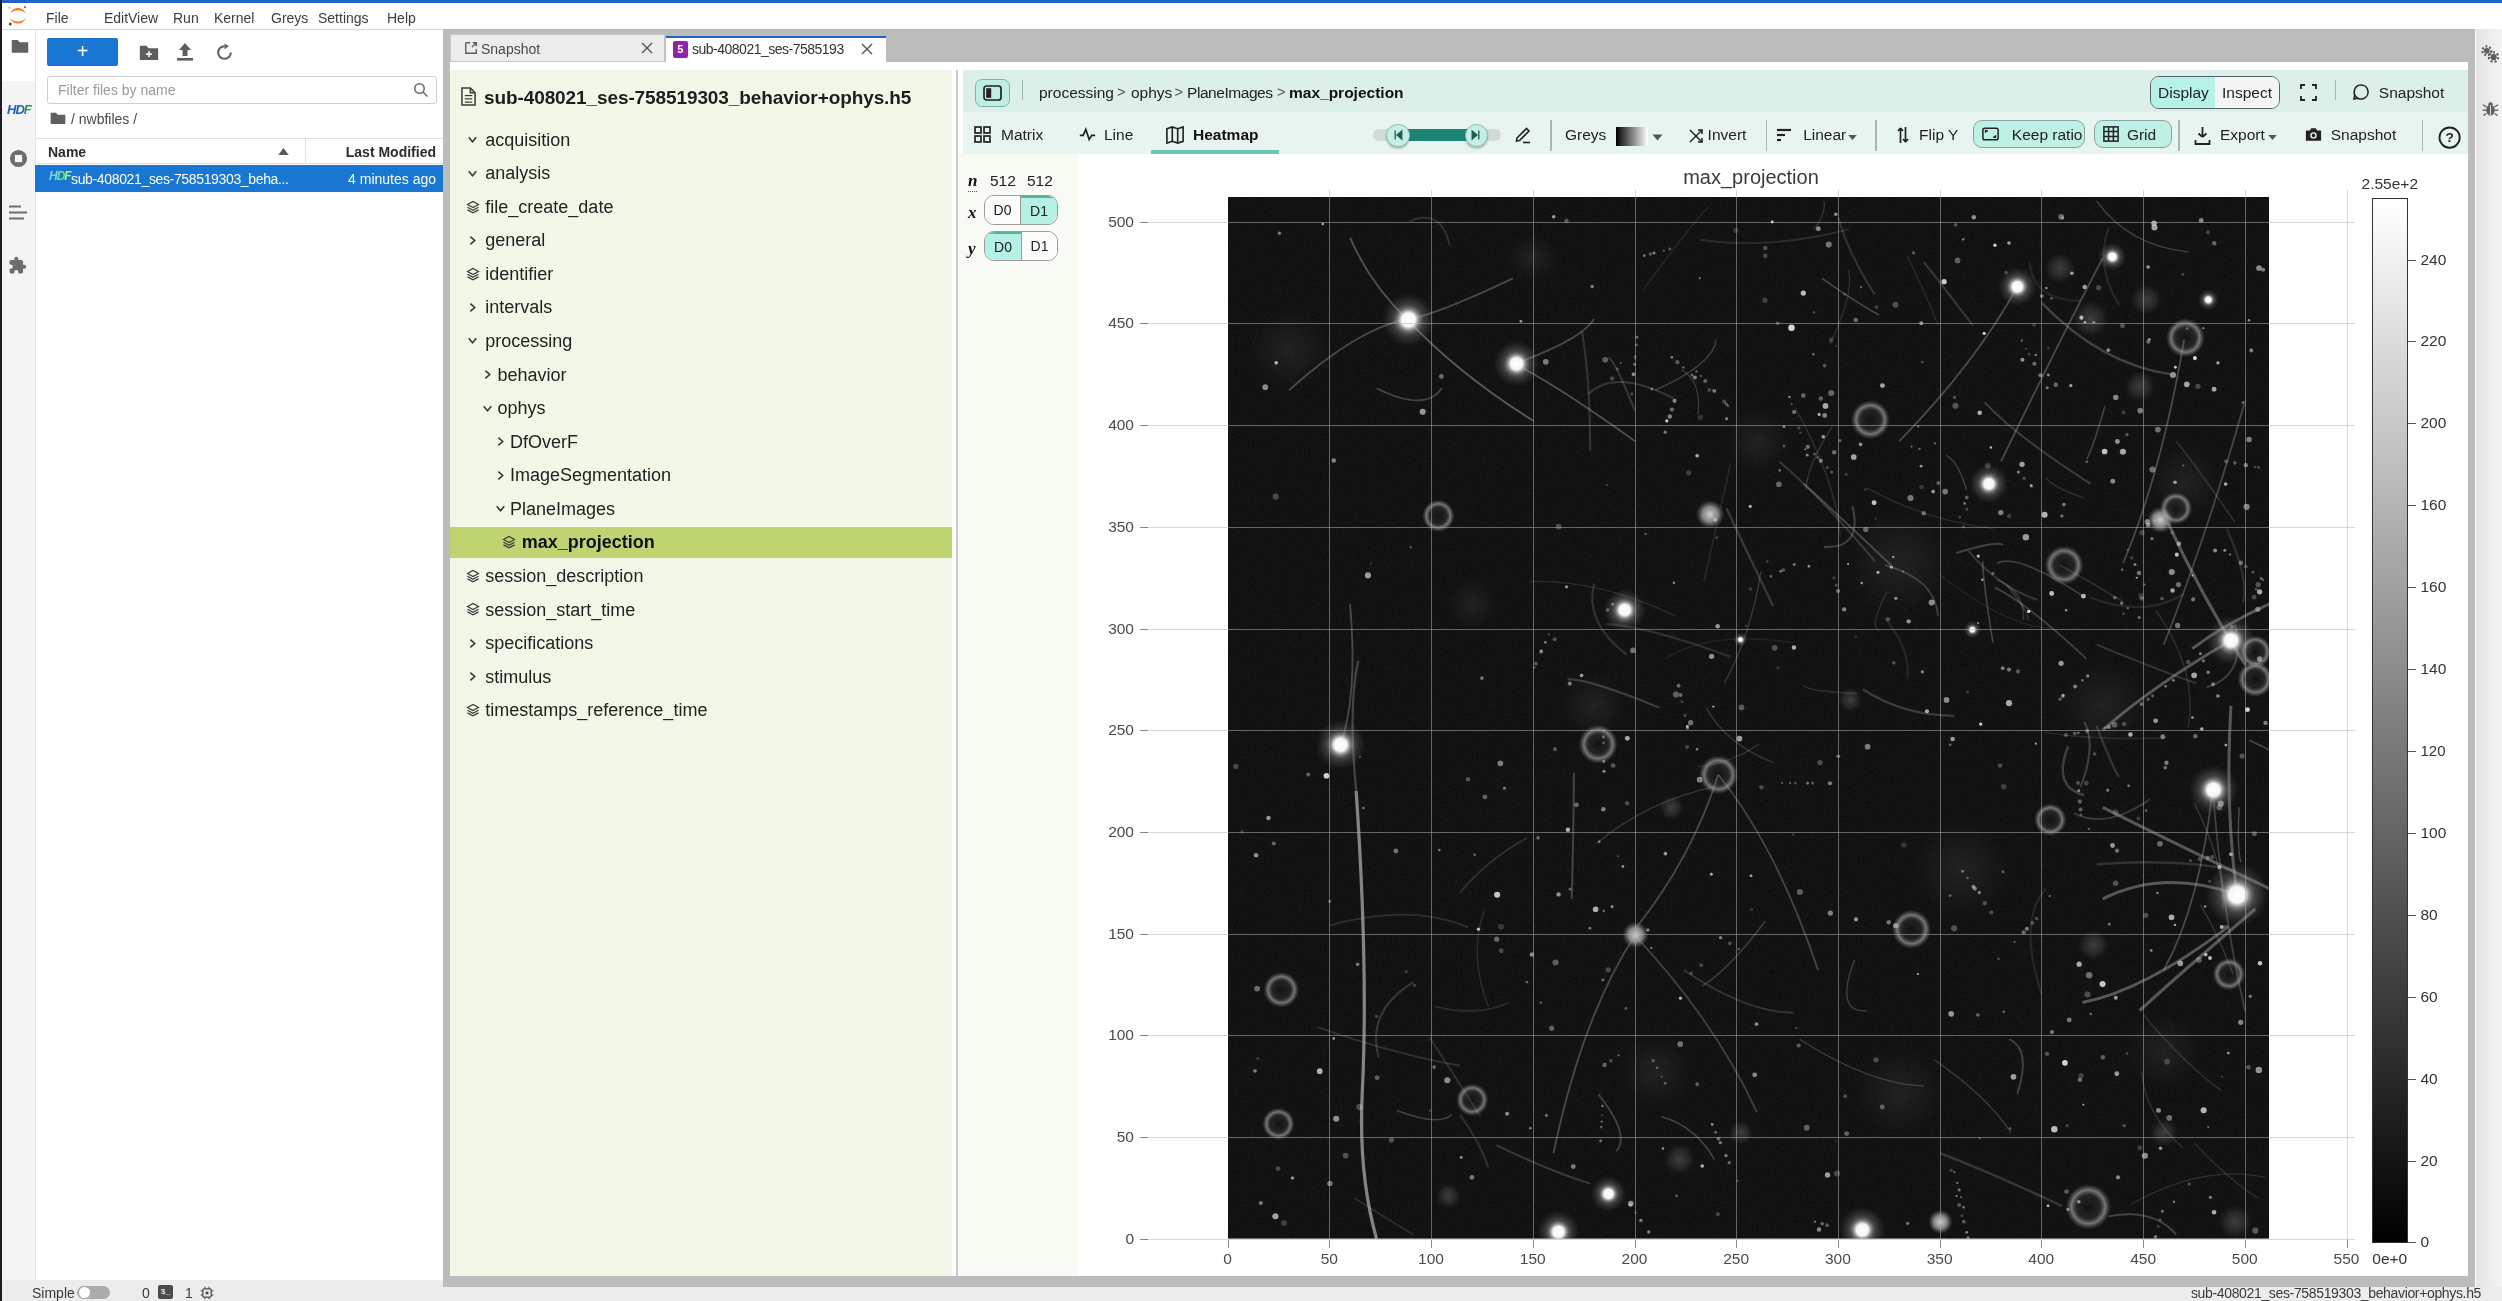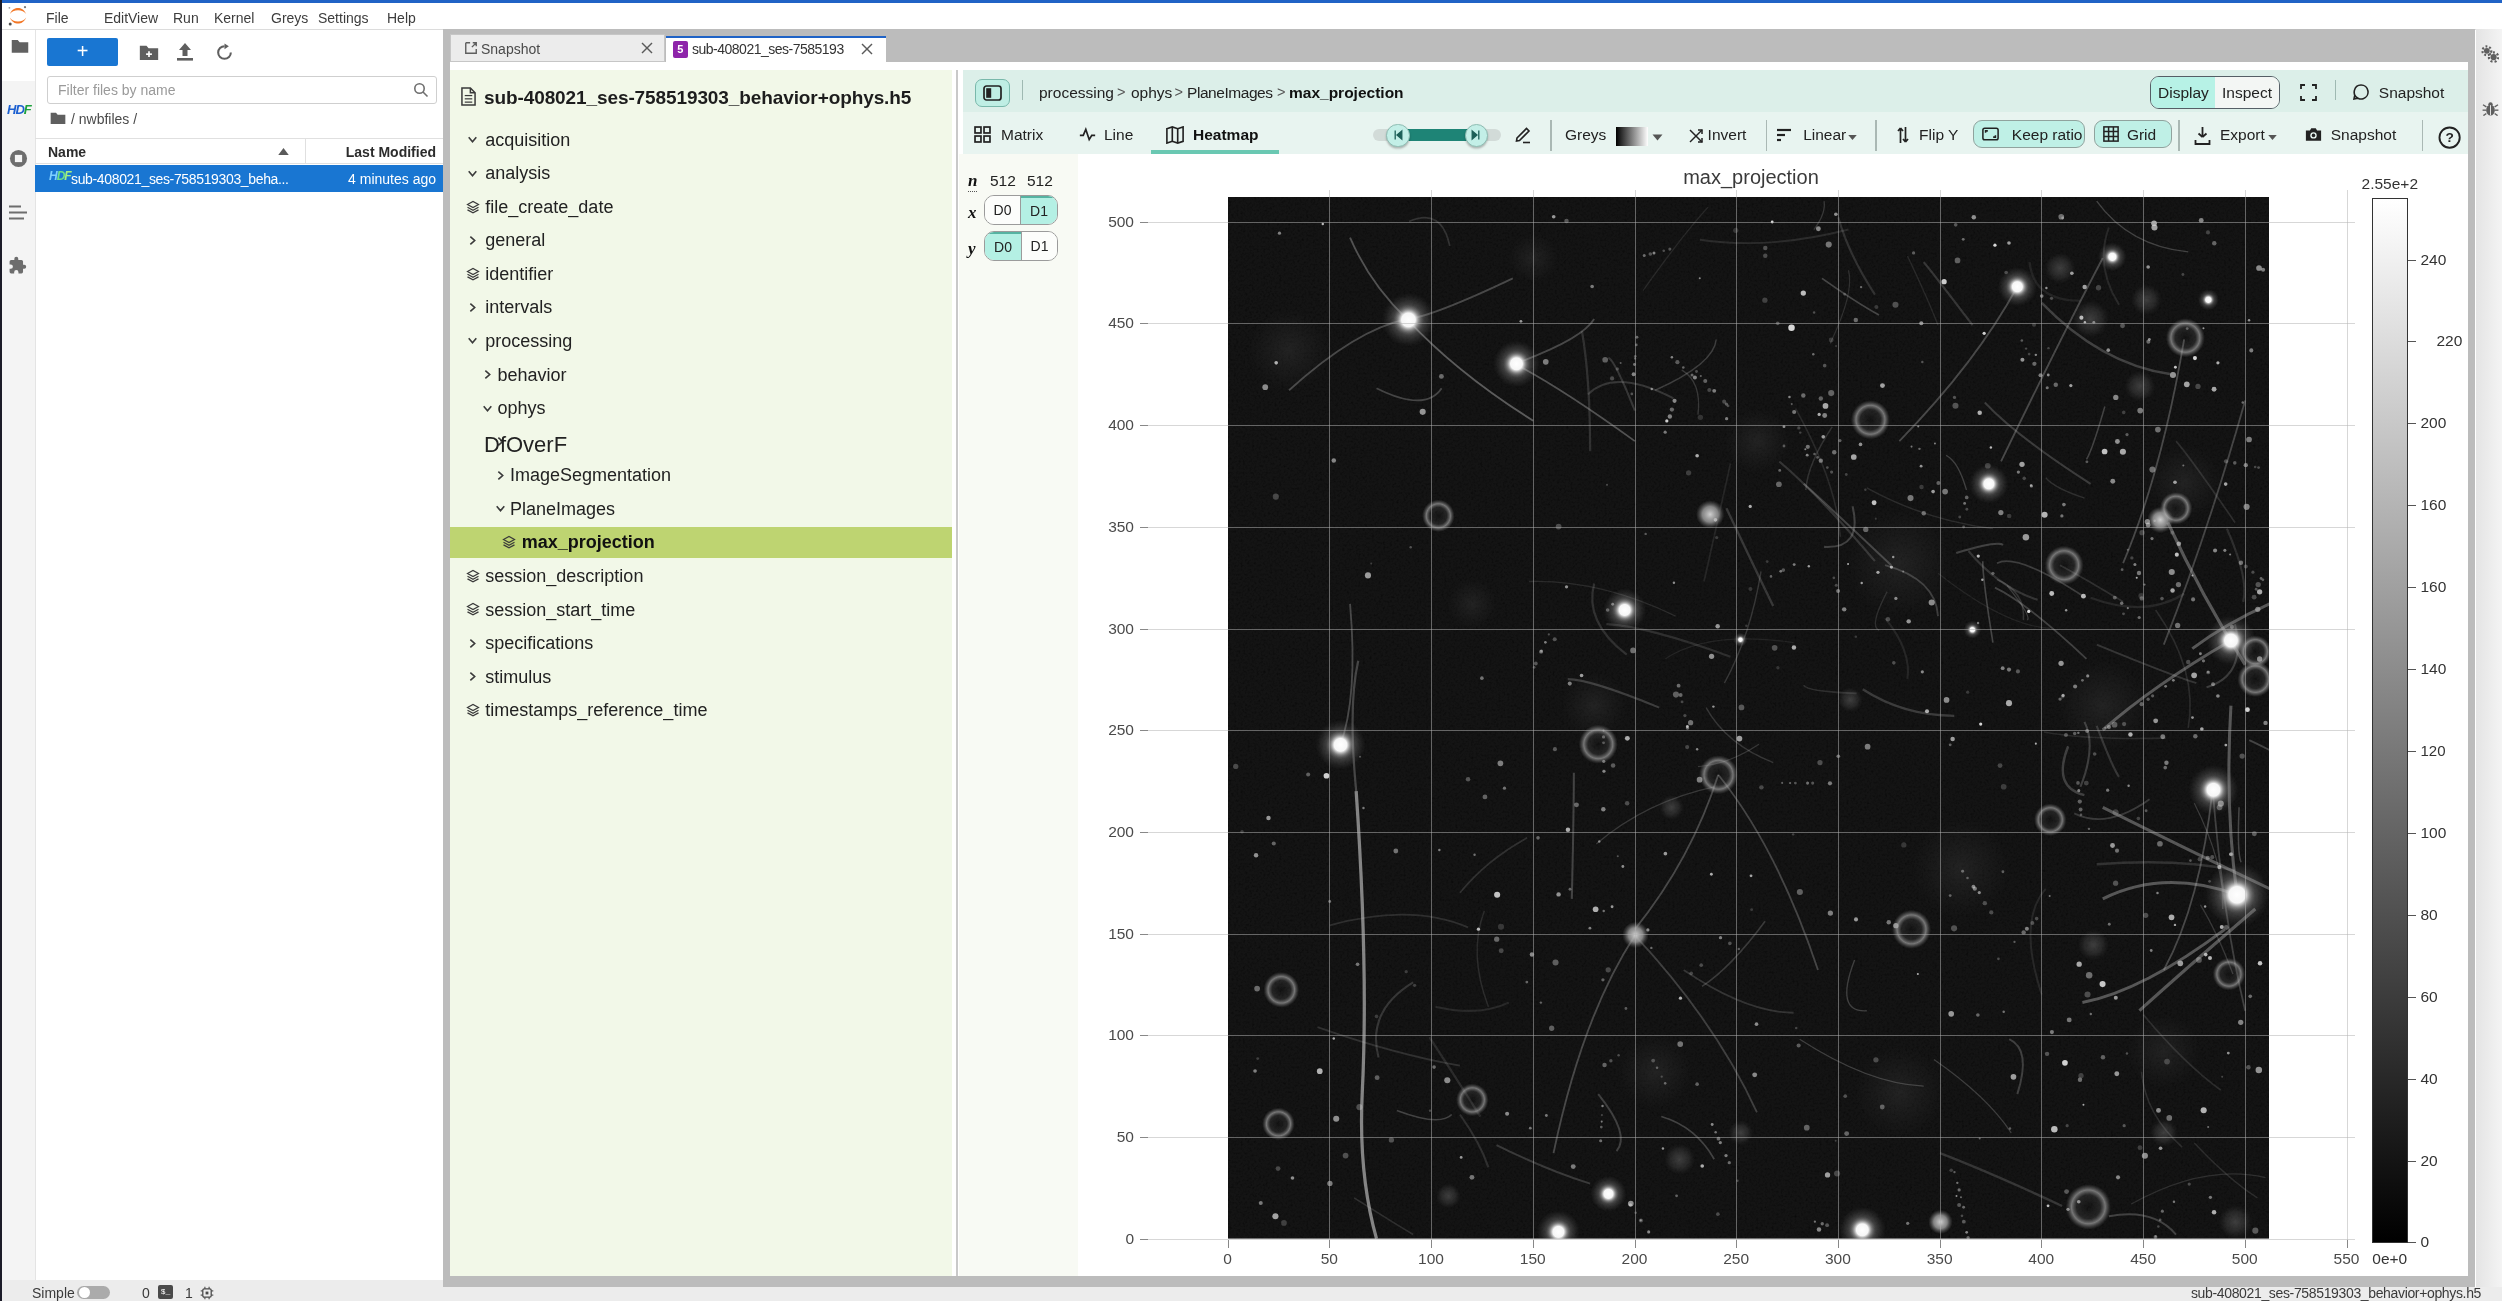--- a/index.html
+++ b/index.html
@@ -156,21 +156,21 @@
     <path d="M4 2.5 L8 6 L4 9.5" fill="none" stroke="#3a3a3a" stroke-width="1.5"></path>
   </svg>
 <div class="abs" style="left:497.5px;top:364.5px;font-size:18px;color:#222;font-weight:normal;white-space:nowrap;">behavior</div>
 <svg class="abs" style="left:481px;top:401.56px;" width="13" height="13" viewBox="0 0 12 12">
     <path d="M2.5 4 L6 8 L9.5 4" fill="none" stroke="#3a3a3a" stroke-width="1.5"></path>
   </svg>
 <div class="abs" style="left:497.5px;top:398.1px;font-size:18px;color:#222;font-weight:normal;white-space:nowrap;">ophys</div>
 <svg class="abs" style="left:494px;top:435.13px;" width="13" height="13" viewBox="0 0 12 12">
     <path d="M4 2.5 L8 6 L4 9.5" fill="none" stroke="#3a3a3a" stroke-width="1.5"></path>
   </svg>
-<div class="abs" style="left:484px;top:431.6px;font-size:22px;color:#222;font-weight:normal;white-space:nowrap;">DfOverF</div>
+<div class="abs" style="left:510.0px;top:431.6px;font-size:18px;color:#222;font-weight:normal;white-space:nowrap;">DfOverF</div>
 <svg class="abs" style="left:494px;top:468.7px;" width="13" height="13" viewBox="0 0 12 12">
     <path d="M4 2.5 L8 6 L4 9.5" fill="none" stroke="#3a3a3a" stroke-width="1.5"></path>
   </svg>
 <div class="abs" style="left:510.0px;top:465.2px;font-size:18px;color:#222;font-weight:normal;white-space:nowrap;">ImageSegmentation</div>
 <svg class="abs" style="left:494px;top:502.27px;" width="13" height="13" viewBox="0 0 12 12">
     <path d="M2.5 4 L6 8 L9.5 4" fill="none" stroke="#3a3a3a" stroke-width="1.5"></path>
   </svg>
 <div class="abs" style="left:510.0px;top:498.8px;font-size:18px;color:#222;font-weight:normal;white-space:nowrap;">PlaneImages</div>
 <div class="abs" style="left:450px;top:526.9px;width:503px;height:30.7px;background:#bed471;"></div>
 <svg class="abs" style="left:501.5px;top:535.34px;" width="14" height="14" viewBox="0 0 14 14">
@@ -1375,21 +1375,21 @@
 <div class="abs" style="left:2420.5px;top:742.2px;font-size:15px;color:#333;font-weight:normal;white-space:nowrap;">120</div>
 <div class="abs" style="left:2407.5px;top:669.3px;width:8px;height:1px;background:#555;"></div>
 <div class="abs" style="left:2420.5px;top:660.3px;font-size:15.5px;color:#333;font-weight:normal;white-space:nowrap;">140</div>
 <div class="abs" style="left:2407.5px;top:587.3px;width:8px;height:1px;background:#555;"></div>
 <div class="abs" style="left:2420.5px;top:578.3px;font-size:15.5px;color:#333;font-weight:normal;white-space:nowrap;">160</div>
 <div class="abs" style="left:2407.5px;top:505.4px;width:8px;height:1px;background:#555;"></div>
 <div class="abs" style="left:2420.5px;top:496.4px;font-size:15.5px;color:#333;font-weight:normal;white-space:nowrap;">160</div>
 <div class="abs" style="left:2407.5px;top:423.4px;width:8px;height:1px;background:#555;"></div>
 <div class="abs" style="left:2420.5px;top:414.4px;font-size:15.5px;color:#333;font-weight:normal;white-space:nowrap;">200</div>
 <div class="abs" style="left:2407.5px;top:341.4px;width:8px;height:1px;background:#555;"></div>
-<div class="abs" style="left:2420.5px;top:332.4px;font-size:15.5px;color:#333;font-weight:normal;white-space:nowrap;margin-left:16px;">220</div>
+<div class="abs" style="left:2420.5px;top:332.4px;font-size:15.5px;color:#333;font-weight:normal;white-space:nowrap;">220</div>
 <div class="abs" style="left:2407.5px;top:259.5px;width:8px;height:1px;background:#555;"></div>
 <div class="abs" style="left:2420.5px;top:250.5px;font-size:15.5px;color:#333;font-weight:normal;white-space:nowrap;">240</div>
 <div class="abs" style="left:2407.5px;top:1242.0px;width:8px;height:1px;background:#555;"></div>
 <div class="abs" style="left:2420.5px;top:1233.0px;font-size:15.5px;color:#333;font-weight:normal;white-space:nowrap;">0</div>
 <div class="abs" style="left:2475.5px;top:29px;width:26.5px;height:1258px;background:linear-gradient(90deg,#e4e4e4,#f4f4f4);"></div>
 <svg class="abs" style="left:2481px;top:45px;" width="18" height="18" viewBox="0 0 20 20">
 <g fill="#5f5f5f">
       <circle cx="6.5" cy="6.5" r="3.2"></circle>
       <circle cx="6.5" cy="6.5" r="4.9" fill="none" stroke="#5f5f5f" stroke-width="2.4" stroke-dasharray="2.1 2.1"></circle>
 <circle cx="14" cy="13.5" r="3.4"></circle>

